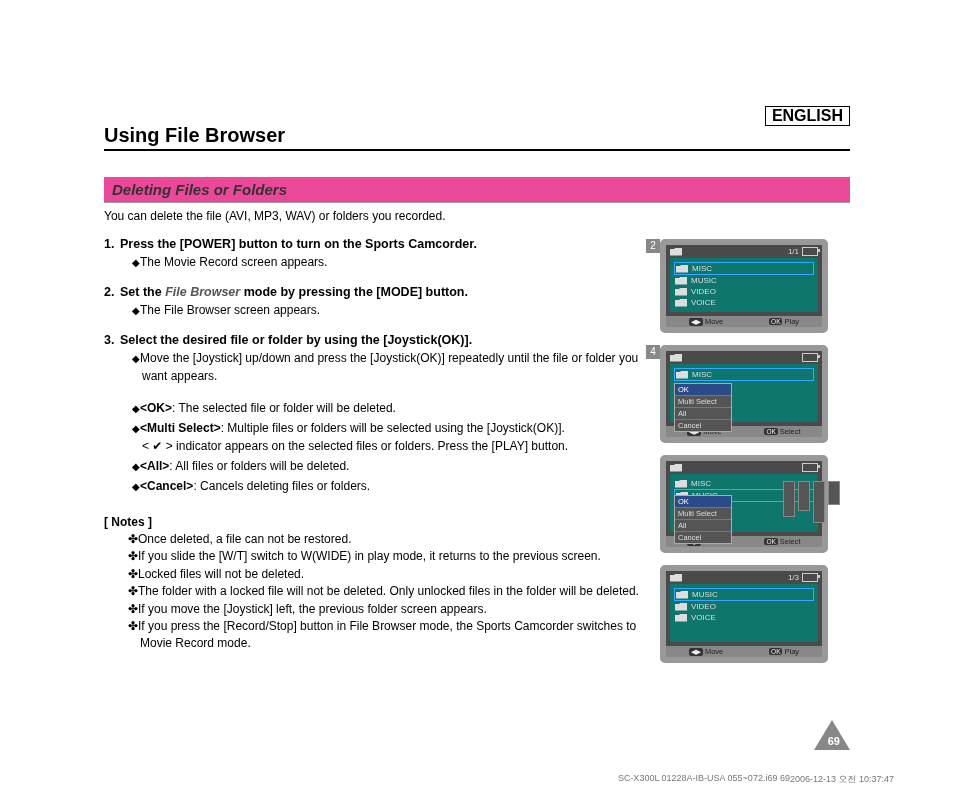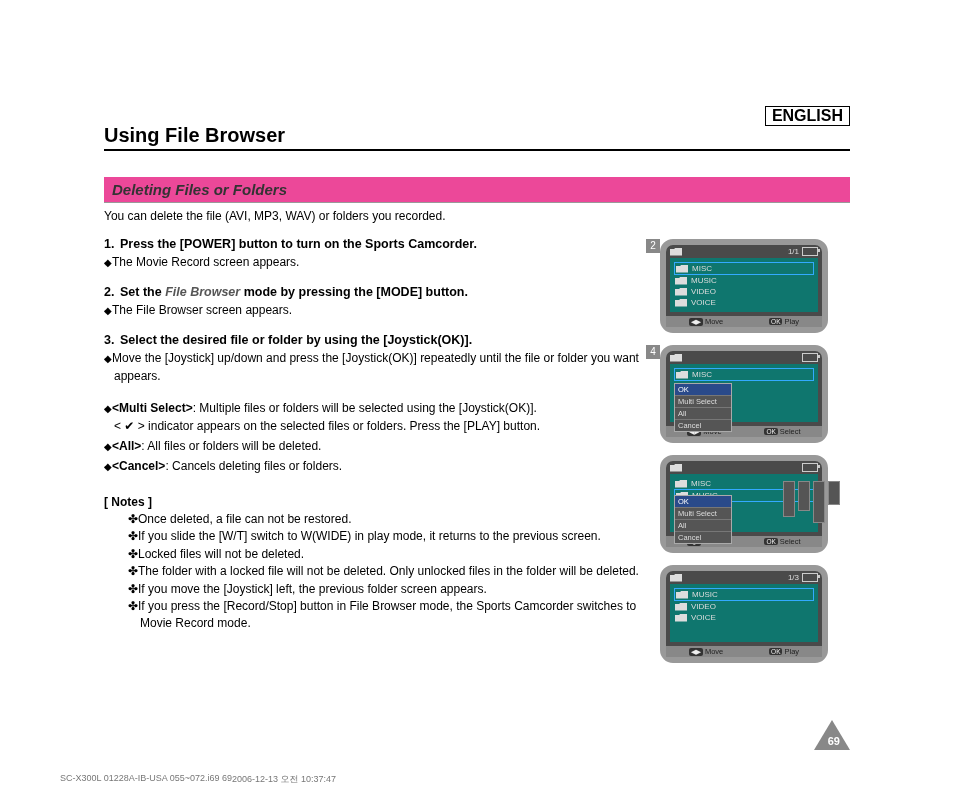--- a/index.html
+++ b/index.html
@@ -77,20 +77,21 @@
   .step-head .num {
     display: inline-block;
     width: 16px;
     text-indent: 0;
   }
   .step-head .fb {
     font-style: italic;
     color: #555;
   }
   .sub {
+    margin-left: 28px;
     padding-left: 10px;
     text-indent: -10px;
     line-height: 1.5;
     margin-top: 2px;
   }
   .sub .diamond {
     display: inline-block;
     width: 8px;
     text-indent: 0;
     font-size: 10px;
@@ -130,21 +131,21 @@
     height: 14px;
     background: #888;
     color: #fff;
     font-size: 10px;
     text-align: center;
     line-height: 14px;
   }
   .screen {
     width: 168px;
     border: 6px solid #999;
-    border-radius: 13px;
+    border-radius: 5px;
     background: #4a4a4a;
     box-sizing: border-box;
   }
   .screen-top {
     display: flex;
     justify-content: space-between;
     align-items: center;
     padding: 2px 4px;
     font-size: 8px;
     color: #ddd;
@@ -250,21 +251,21 @@
     font-size: 11px;
     font-weight: bold;
     color: #fff;
   }
   .footer {
     position: absolute;
     bottom: 16px;
     left: 60px;
     right: 60px;
     display: flex;
-    justify-content: flex-start;
+    justify-content: flex-end;
     font-size: 9px;
     color: #777;
   }
 </style>
 </head>
 <body>
 
 <div class="page">
   <div class="lang-box">ENGLISH</div>
 
@@ -292,20 +293,21 @@
       </div>
 
       <div class="step">
         <div class="step-head">
           <span class="num">3.</span><span>Select the desired file or folder by using the [Joystick(OK)].</span>
         </div>
         <div class="sub"><span class="diamond">◆</span><span>Move the [Joystick] up/down and press the [Joystick(OK)] repeatedly until the file or folder you want appears.</span></div>
       </div>
 
       <div class="step">
+        <div class="sub"><span class="diamond">◆</span><strong>&lt;OK&gt;</strong><span>: The selected file or folder will be deleted.</span></div>
         <div class="sub"><span class="diamond">◆</span><strong>&lt;Multi Select&gt;</strong><span>: Multiple files or folders will be selected using the [Joystick(OK)].</span><br><span style="text-indent:0;display:inline-block;padding-left:0;">&lt; ✔ &gt; indicator appears on the selected files or folders. Press the [PLAY] button.</span></div>
         <div class="sub"><span class="diamond">◆</span><strong>&lt;All&gt;</strong><span>: All files or folders will be deleted.</span></div>
         <div class="sub"><span class="diamond">◆</span><strong>&lt;Cancel&gt;</strong><span>: Cancels deleting files or folders.</span></div>
       </div>
 
       <div class="notes-h">[ Notes ]</div>
       <div class="note-line"><span class="bul">✤</span><span>Once deleted, a file can not be restored.</span></div>
       <div class="note-line"><span class="bul">✤</span><span>If you slide the [W/T] switch to W(WIDE) in play mode, it returns to the previous screen.</span></div>
       <div class="note-line"><span class="bul">✤</span><span>Locked files will not be deleted.</span></div>
       <div class="note-line"><span class="bul">✤</span><span>The folder with a locked file will not be deleted. Only unlocked files in the folder will be deleted.</span></div>

